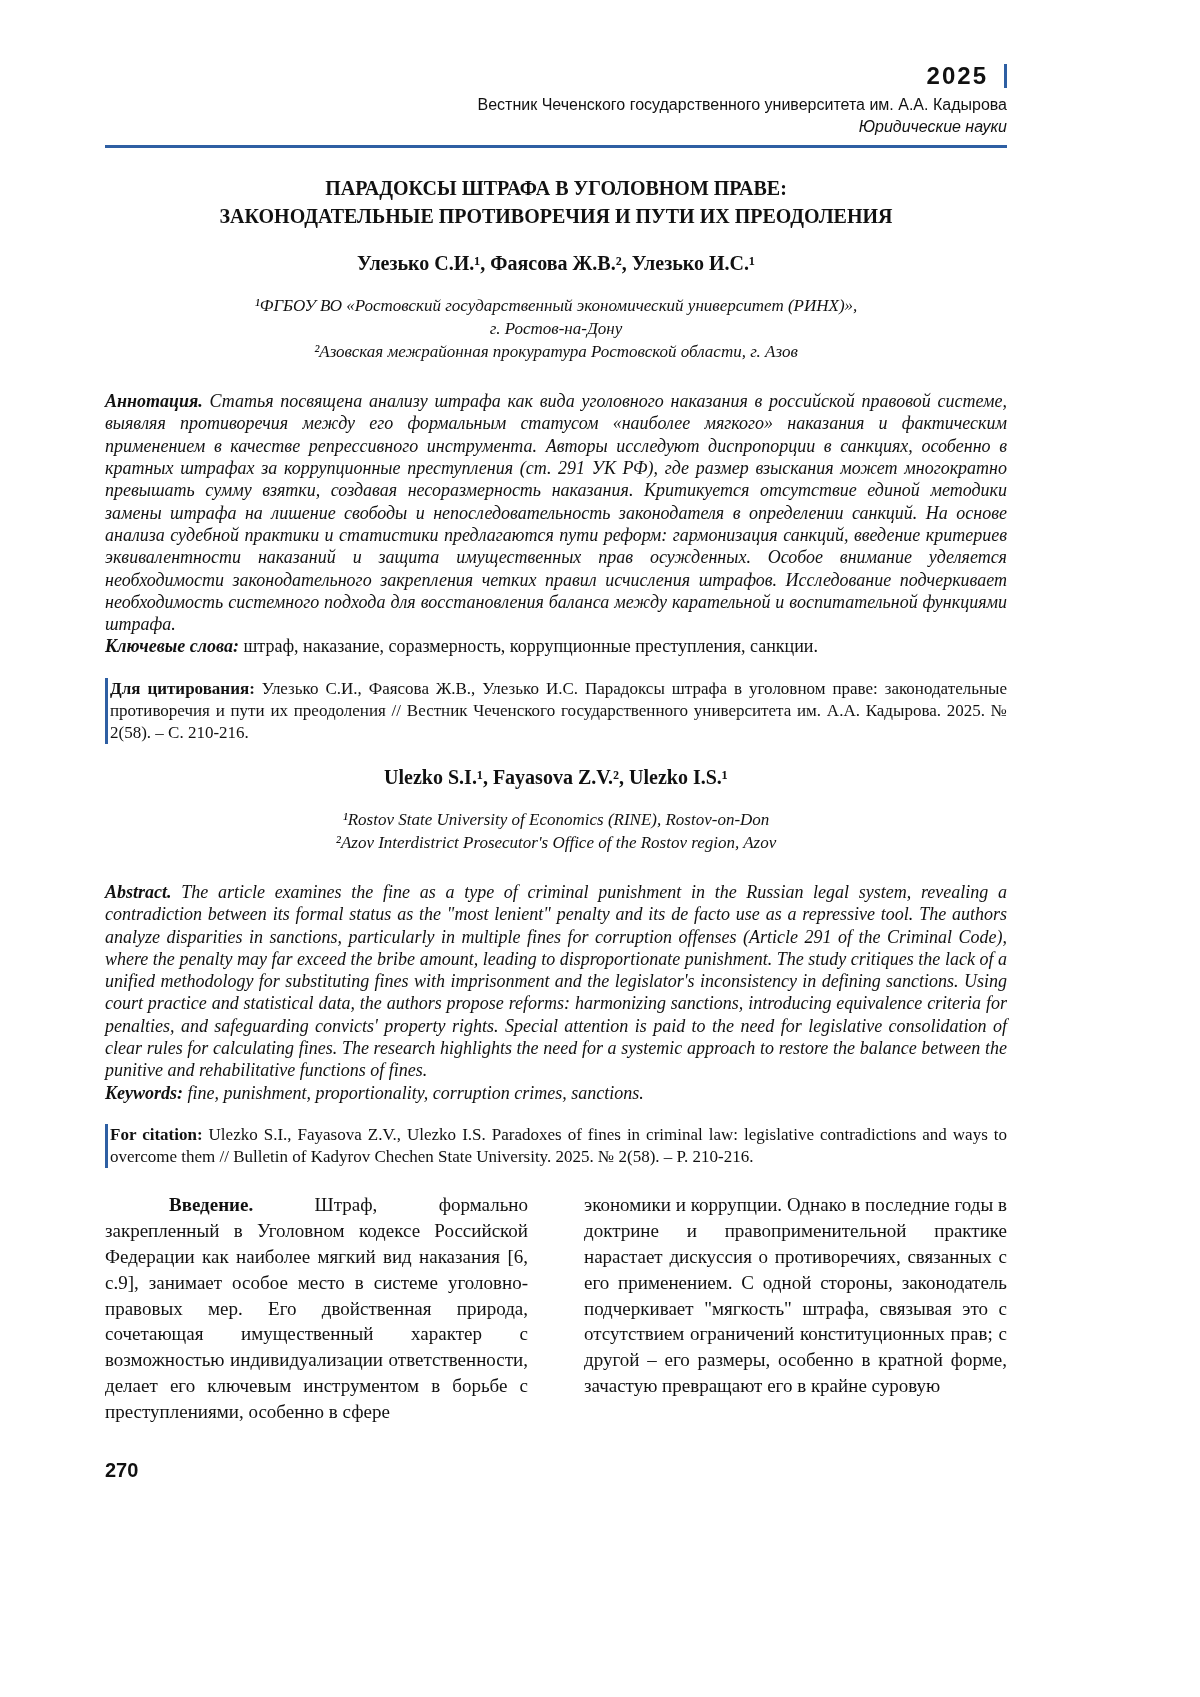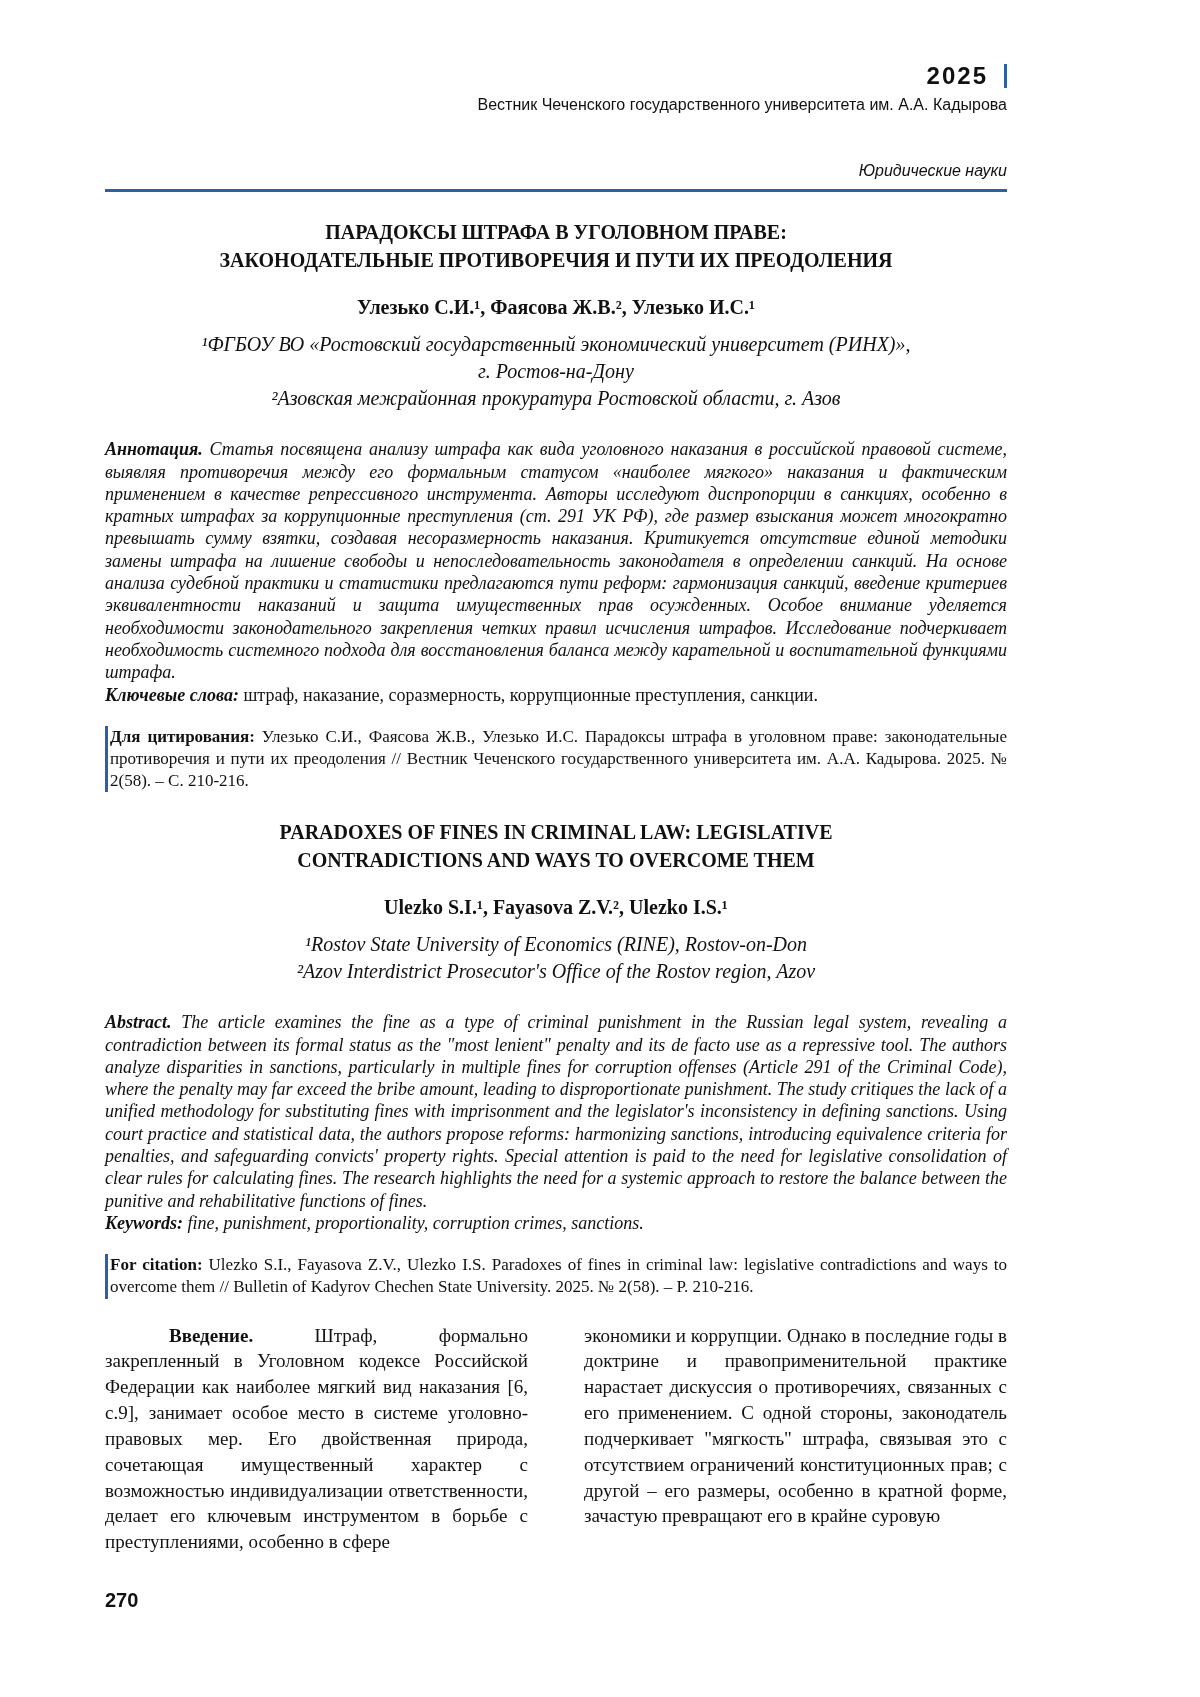--- a/index.html
+++ b/index.html
@@ -20,37 +20,37 @@
   .year {
     font-family: "Liberation Sans", sans-serif;
     font-size: 24px; font-weight: bold; letter-spacing: 2px;
   }
   .year-bar { width: 3px; height: 24px; background: var(--accent); }
   .journal {
     text-align: right;
     font-family: "Liberation Sans", sans-serif;
     font-size: 16px; line-height: 1.35;
   }
-  .journal .subtitle { font-style: italic; margin-top: 44px; }
+  .journal .subtitle { font-style: italic; }
   .rule { border: 0; border-top: 3px solid var(--accent); margin-top: 8px; }
 
   
   .meta-line { margin-top: 22px; font-size: 20px; font-weight: bold; }
   .meta-line .doi { color: var(--accent); margin-left: 95px; }
 
   
   .article-title {
     margin-top: 26px; text-align: center;
     font-size: 20px; font-weight: bold; line-height: 1.4;
     white-space: pre-line;
   }
   .authors { margin-top: 22px; text-align: center; font-size: 20px; font-weight: bold; }
   .affiliations {
-    margin-top: 12px; text-align: center; font-style: italic;
-    font-size: 20px; line-height: 1.35; white-space: pre-line;
+    margin-top: 20px; text-align: center; font-style: italic;
+    font-size: 17px; line-height: 1.35; white-space: pre-line;
   }
 
   
   .abstract {
     margin-top: 26px; text-align: justify;
     font-style: italic; font-size: 18px; line-height: 1.24;
   }
   .keywords { text-align: justify; font-size: 18px; line-height: 1.24; }
   .keywords .lbl { font-style: italic; }
   .keywords.en { font-style: italic; }
@@ -112,22 +112,20 @@
   <p class="keywords">
     <b class="lbl">Ключевые слова:</b>
     <span>штраф, наказание, соразмерность, коррупционные преступления, санкции.</span>
   </p>
 
   <div class="citation">
     <b class="lbl">Для цитирования:</b>
     <span>Улезько С.И., Фаясова Ж.В., Улезько И.С. Парадоксы штрафа в уголовном праве: законодательные противоречия и пути их преодоления // Вестник Чеченского государственного университета им. А.А. Кадырова. 2025. № 2(58). – С. 210-216.</span>
   </div>
 
-  <h2 class="article-title">PARADOXES OF FINES IN CRIMINAL LAW: LEGISLATIVE
-CONTRADICTIONS AND WAYS TO OVERCOME THEM</h2>
   <div class="authors">Ulezko S.I.¹, Fayasova Z.V.², Ulezko I.S.¹</div>
   <div class="affiliations">¹Rostov State University of Economics (RINE), Rostov-on-Don
 ²Azov Interdistrict Prosecutor's Office of the Rostov region, Azov</div>
 
   <p class="abstract">
     <b class="lbl">Abstract.</b>
     <span>The article examines the fine as a type of criminal punishment in the Russian legal system, revealing a contradiction between its formal status as the "most lenient" penalty and its de facto use as a repressive tool. The authors analyze disparities in sanctions, particularly in multiple fines for corruption offenses (Article 291 of the Criminal Code), where the penalty may far exceed the bribe amount, leading to disproportionate punishment. The study critiques the lack of a unified methodology for substituting fines with imprisonment and the legislator's inconsistency in defining sanctions. Using court practice and statistical data, the authors propose reforms: harmonizing sanctions, introducing equivalence criteria for penalties, and safeguarding convicts' property rights. Special attention is paid to the need for legislative consolidation of clear rules for calculating fines. The research highlights the need for a systemic approach to restore the balance between the punitive and rehabilitative functions of fines.</span>
   </p>
   <p class="keywords en">
     <b class="lbl">Keywords:</b>

